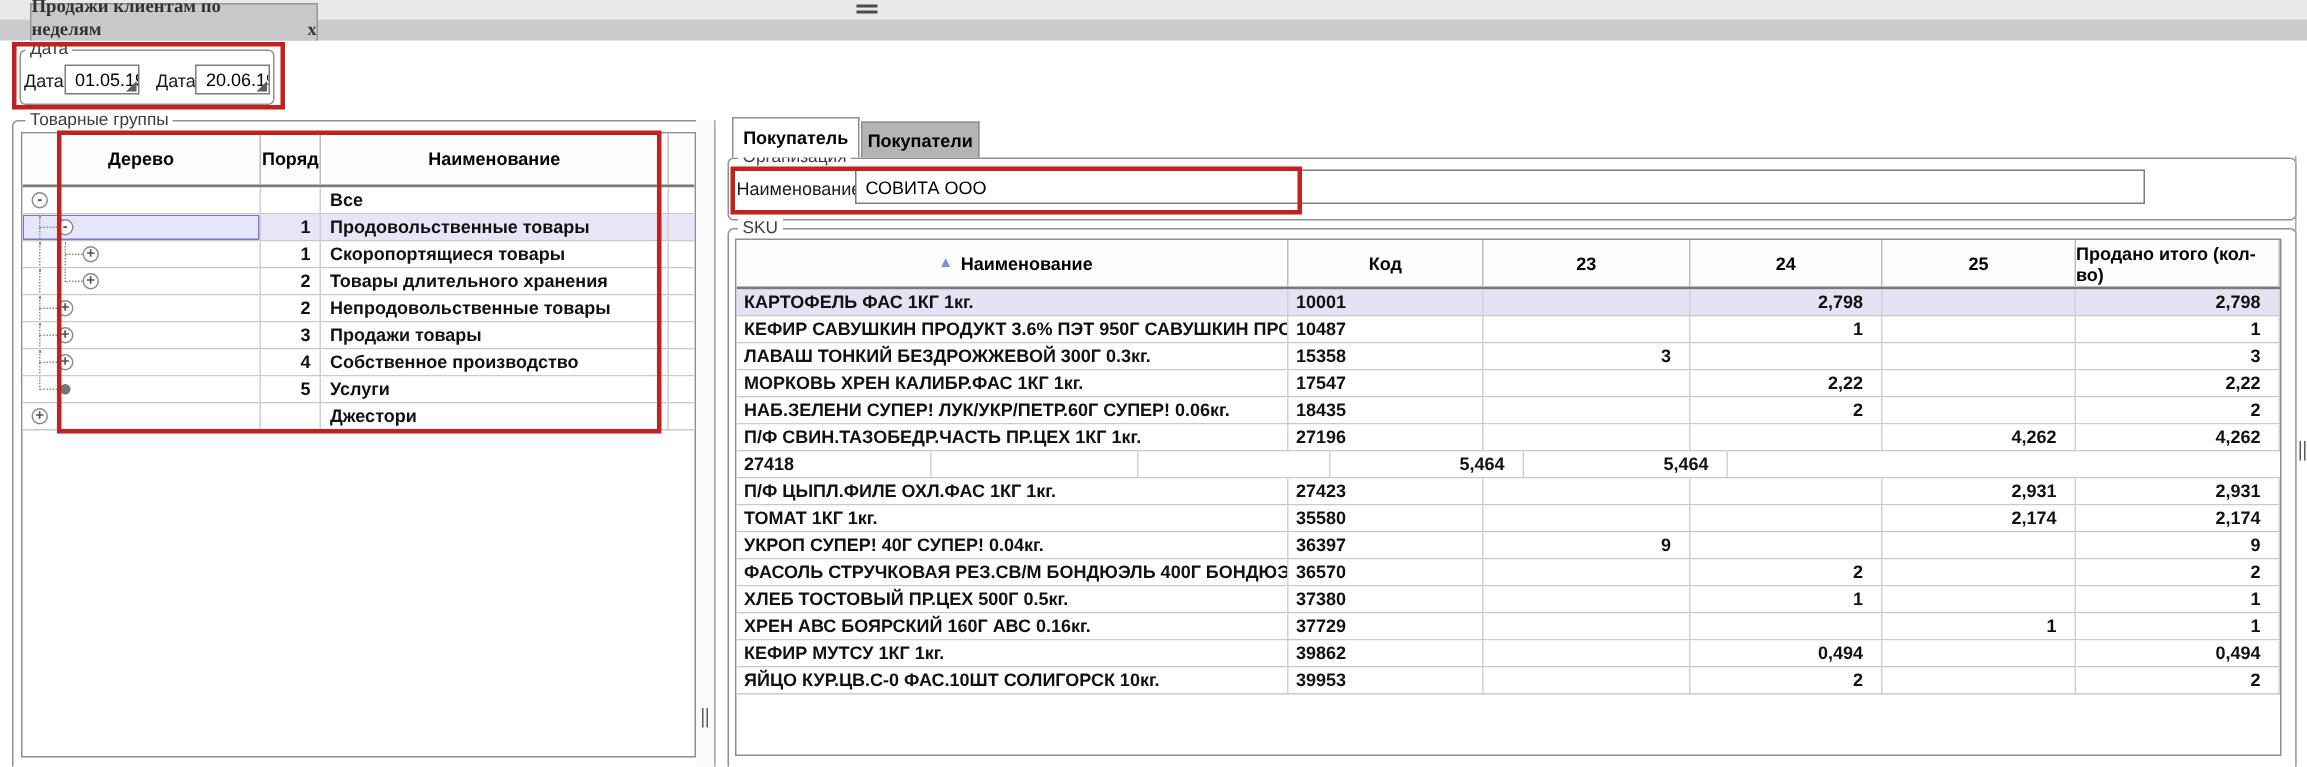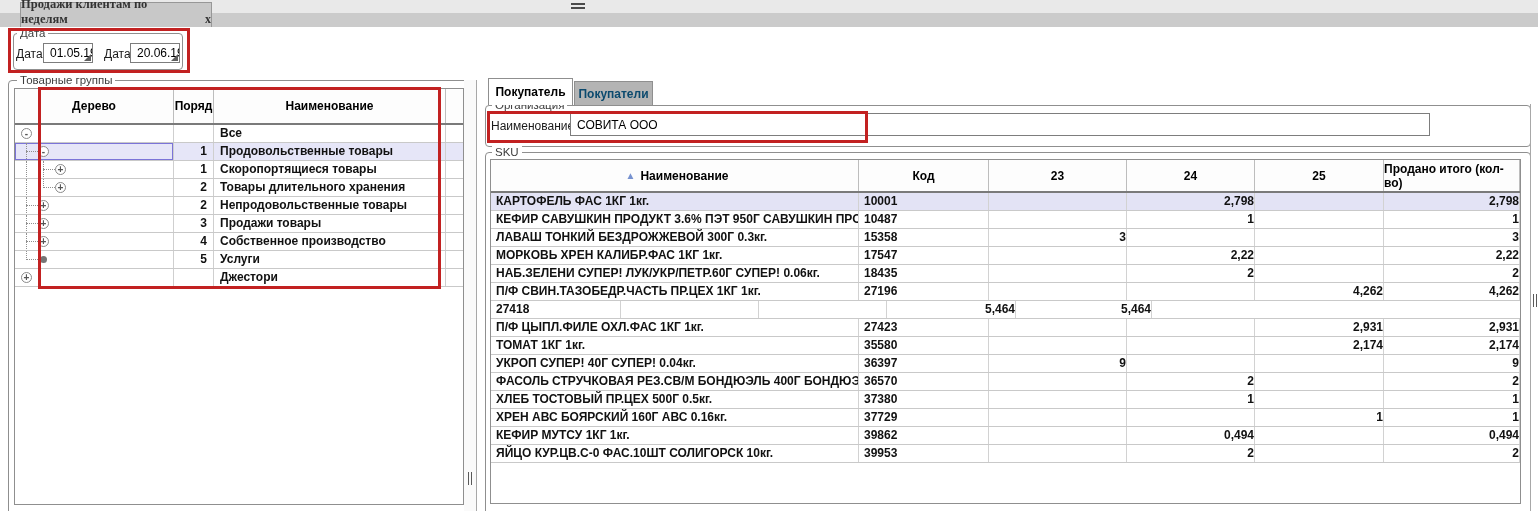--- a/index.html
+++ b/index.html
@@ -61,32 +61,32 @@
   
   #mid-splitter { left:464px; top:80px; width:13px; height:431px; background:#fafafa; border-right:1px solid #a8a8a8; }
   .grip-v { position:absolute; width:7px; height:13px; }
   .grip-v i { position:absolute; top:0; width:1px; height:13px; background:#5a5a5a; }
   .grip-v i:first-child { left:1px; } .grip-v i:last-child { left:4px; }
 
   
   .rtab { position:absolute; display:flex; align-items:center; justify-content:center;
           border:1px solid #8f8f8f; border-bottom:none; font-weight:bold; }
   #tab-buyer   { left:488px; top:78px; width:85px; height:27px; background:#fff; color:#000; z-index:3; }
-  #tab-buyers  { left:574px; top:81px; width:79px; height:24px; background:#b4b4b4; color:#0c4a6e; z-index:2; }
+  #tab-buyers  { left:574px; top:81px; width:79px; height:24px; background:#b4b4b4; color:#000000; z-index:2; }
 
   
   #sku-table { left:490px; top:159px; width:1031px; height:345px; border:1px solid #8f8f8f; background:#fff; overflow:hidden; }
   #sku-header { display:flex; height:33px; border-bottom:2px solid #7a7a7a; background:#fdfdfd; }
   #sku-header .hc { display:flex; align-items:center; justify-content:center; border-right:1px solid #bdbdbd; color:#000; }
   .srow { display:flex; height:18px; border-bottom:1px solid #c9c9c9; background:#fff; }
   .srow .sc { border-right:1px solid #d2d2d2; height:100%; overflow:hidden; white-space:nowrap; line-height:17px; }
   .srow.sel { background:#e3e3f5; }
   .c-name { width:368px; padding-left:5px; }
   .c-code { width:130px; padding-left:5px; }
-  .c-num  { text-align:right; padding-right:0; }
+  .c-num  { text-align:right; padding-right:12px; }
   .c-23 { width:138px;text-align:right; } .c-24 { width:128px; } .c-25 { width:129px; } .c-tot { width:136px; }
   .sort-icon { color:#7792d0; font-size:10px; margin-right:5px; }
 
   .panel-right-line { left:1530px; top:104px; width:0; height:407px; border-left:1px solid #a8a8a8; }
 </style>
 </head>
 <body>
 
 <div id="top-strip" class="abs"></div>
 <div id="tab-band" class="abs"></div>

